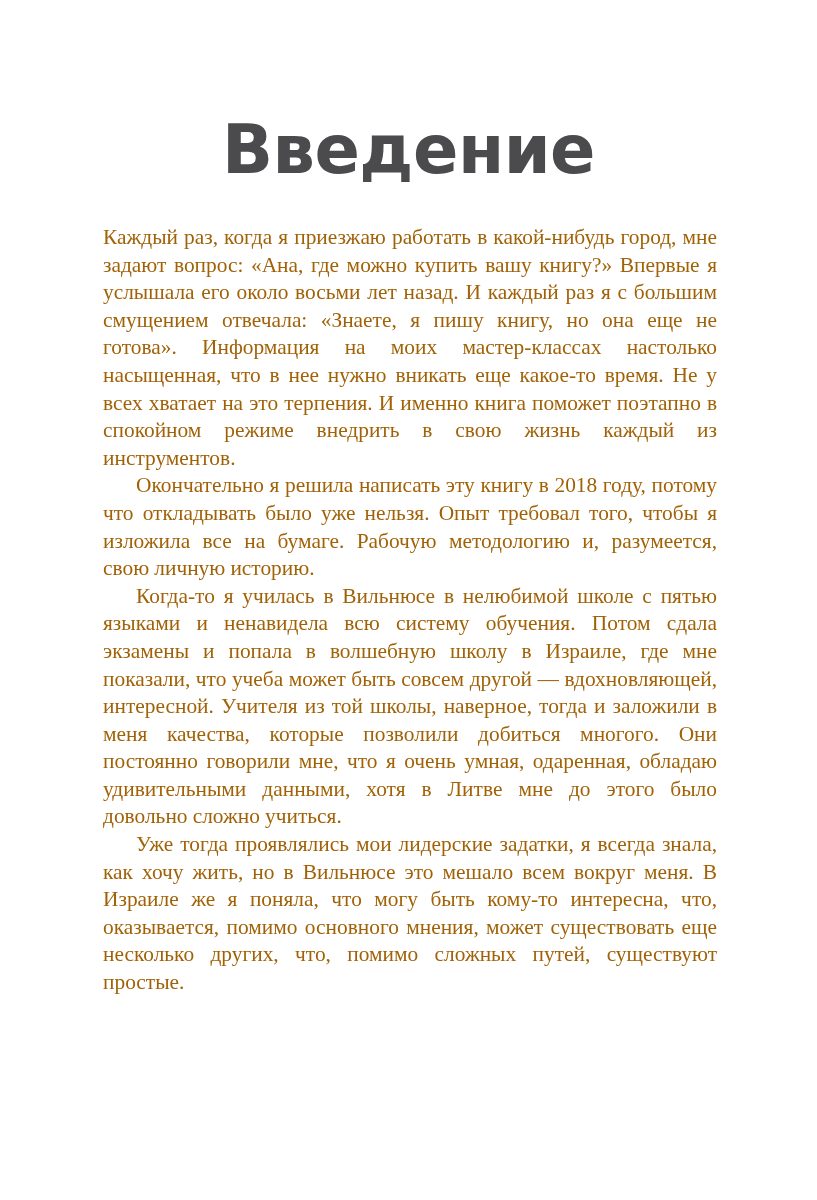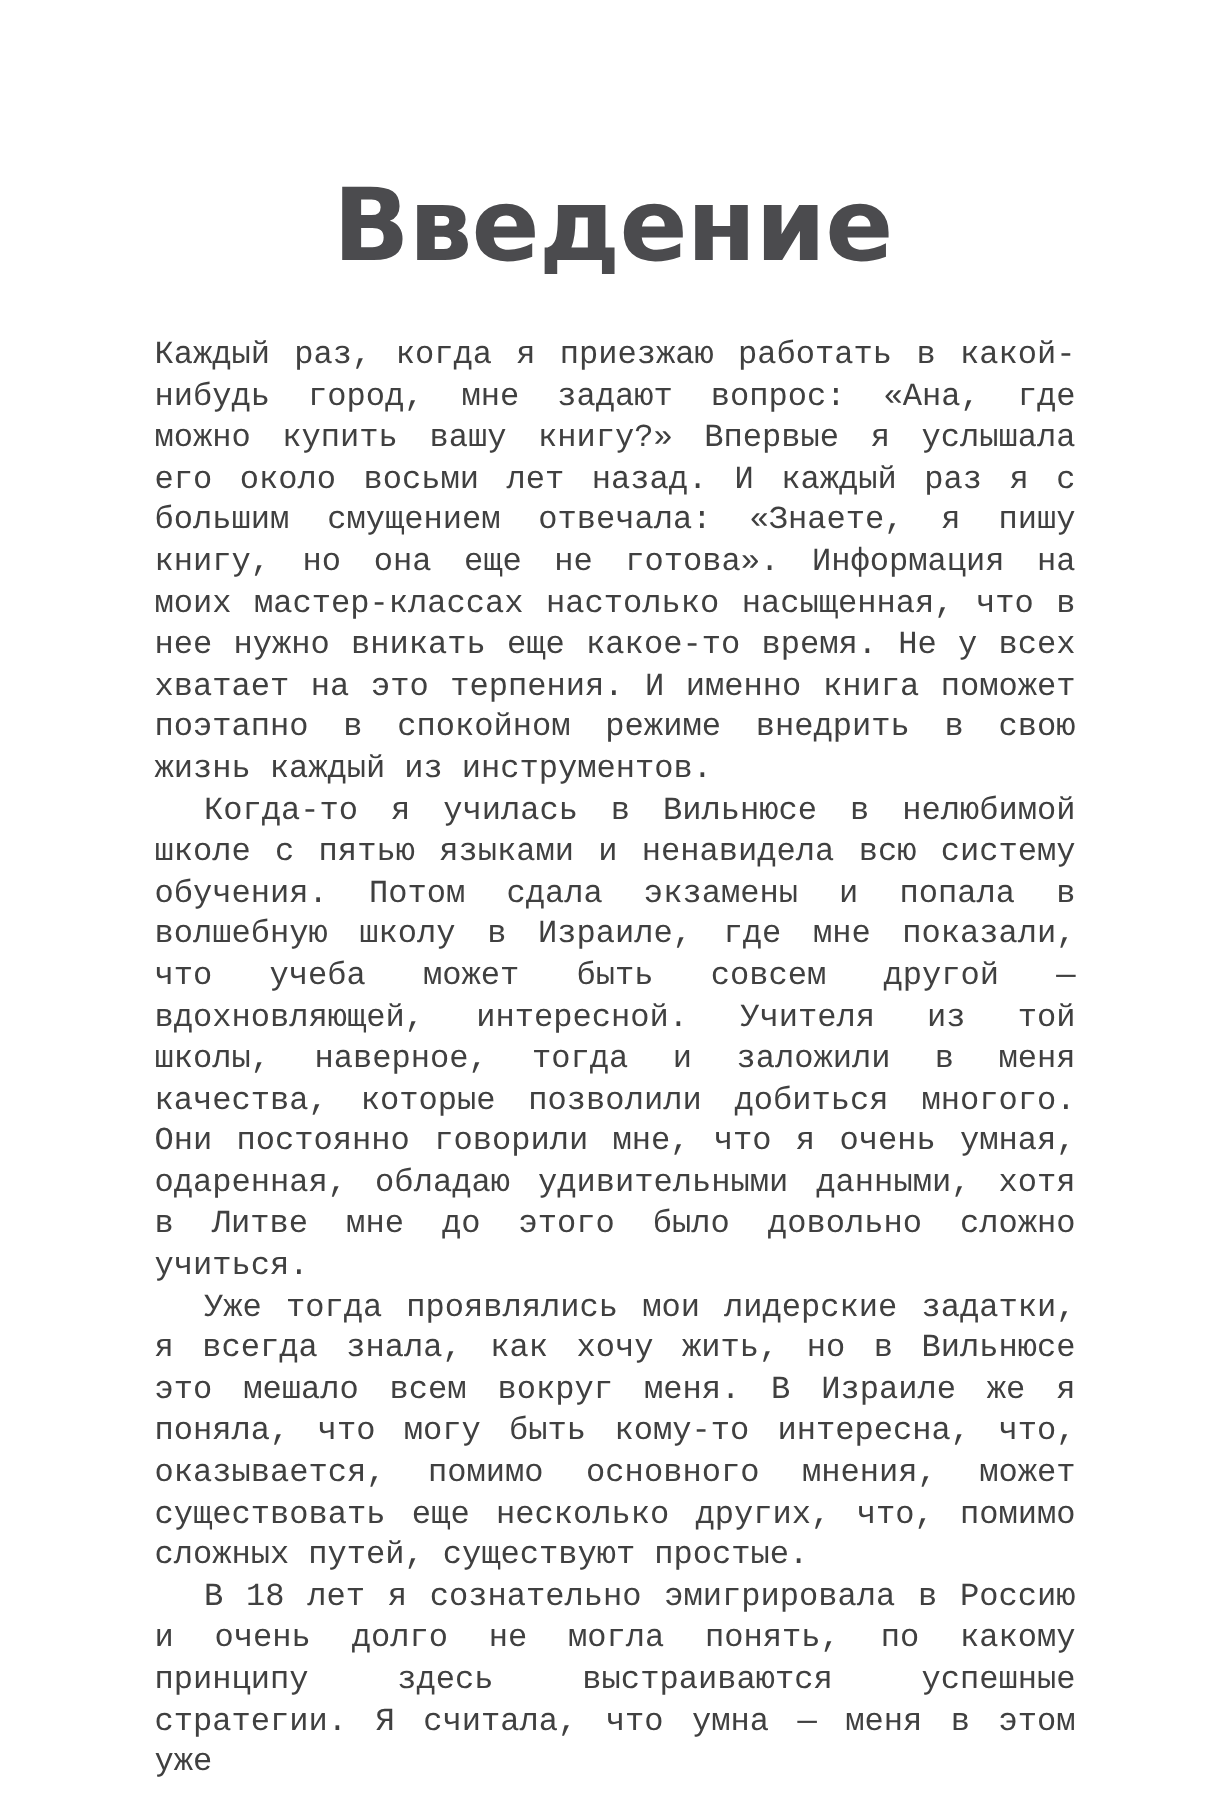--- a/index.html
+++ b/index.html
@@ -39,24 +39,24 @@
   
   .body-column {
     position: absolute;
     left: 103px;
     top: 224px;
     width: 614px;
   }
 
   .body-column p {
     margin: 0;
-    font-family: Liberation Mono, monospace;
+    font-family: Liberation Serif, serif;
     font-size: 21.4px;
     line-height: 27.6px;
-    color: #404040;
+    color: #a16207;
     text-align: justify;
     text-justify: inter-word;
     text-indent: 33px;
     hyphens: manual;
     word-spacing: -0.2px;
   }
 
   .body-column p.first {
     text-indent: 0;
   }
@@ -94,19 +94,19 @@
 </style>
 </head>
 <body>
 
 <div class="page">
 
   <h1 class="chapter-title">Введение</h1>
 
   <div class="body-column">
     <p class="first paragraph">Каждый раз, когда я приезжаю работать в какой-нибудь город, мне задают вопрос: «Ана, где можно купить вашу книгу?» Впервые я услышала его около восьми лет назад. И каждый раз я с большим смущением отвечала: «Знаете, я пишу книгу, но она еще не готова». Информация на моих мастер-классах настолько насыщенная, что в нее нужно вникать еще какое-то время. Не у всех хватает на это терпения. И именно книга поможет поэтапно в спокойном режиме внедрить в свою жизнь каждый из инструментов.</p>
+    <p class="paragraph">Окончательно я решила написать эту книгу в 2018 году, потому что откладывать было уже нельзя. Опыт требовал того, чтобы я изложила все на бумаге. Рабочую методологию и, разумеется, свою личную историю.</p>
     <p class="paragraph">Когда-то я училась в Вильнюсе в нелюбимой школе с пятью языками и ненавидела всю систему обучения. Потом сдала экзамены и попала в волшебную школу в Израиле, где мне показали, что учеба может быть совсем другой — вдохновляющей, интересной. Учителя из той школы, наверное, тогда и заложили в меня качества, которые позволили добиться многого. Они постоянно говорили мне, что я очень умная, одаренная, обладаю удивительными данными, хотя в Литве мне до этого было довольно сложно учиться.</p>
     <p class="paragraph">Уже тогда проявлялись мои лидерские задатки, я всегда знала, как хочу жить, но в Вильнюсе это мешало всем вокруг меня. В Израиле же я поняла, что могу быть кому-то интересна, что, оказывается, помимо основного мнения, может существовать еще несколько других, что, помимо сложных путей, существуют простые.</p>
-    <p class="paragraph">В 18 лет я сознательно эмигрировала в Россию и очень долго не могла понять, по какому принципу здесь выстраиваются успешные стратегии. Я считала, что умна — меня в этом уже</p>
   </div>
 
 
 </div>
 
 </body></html>

